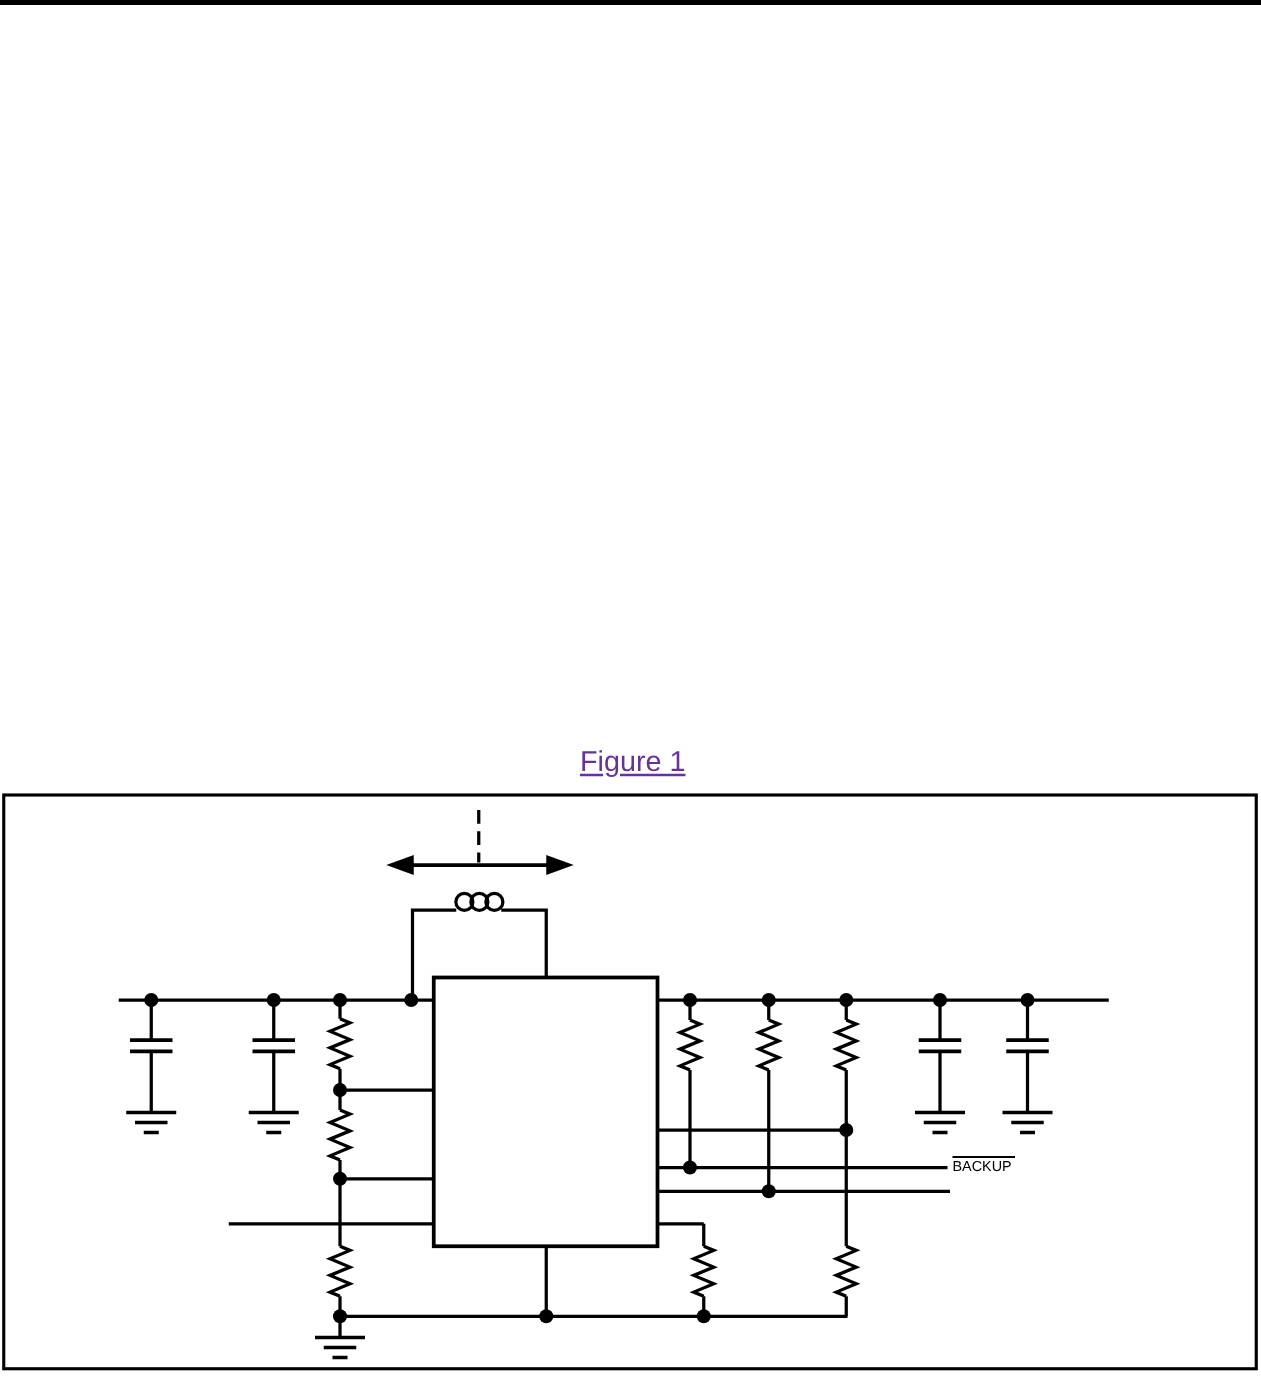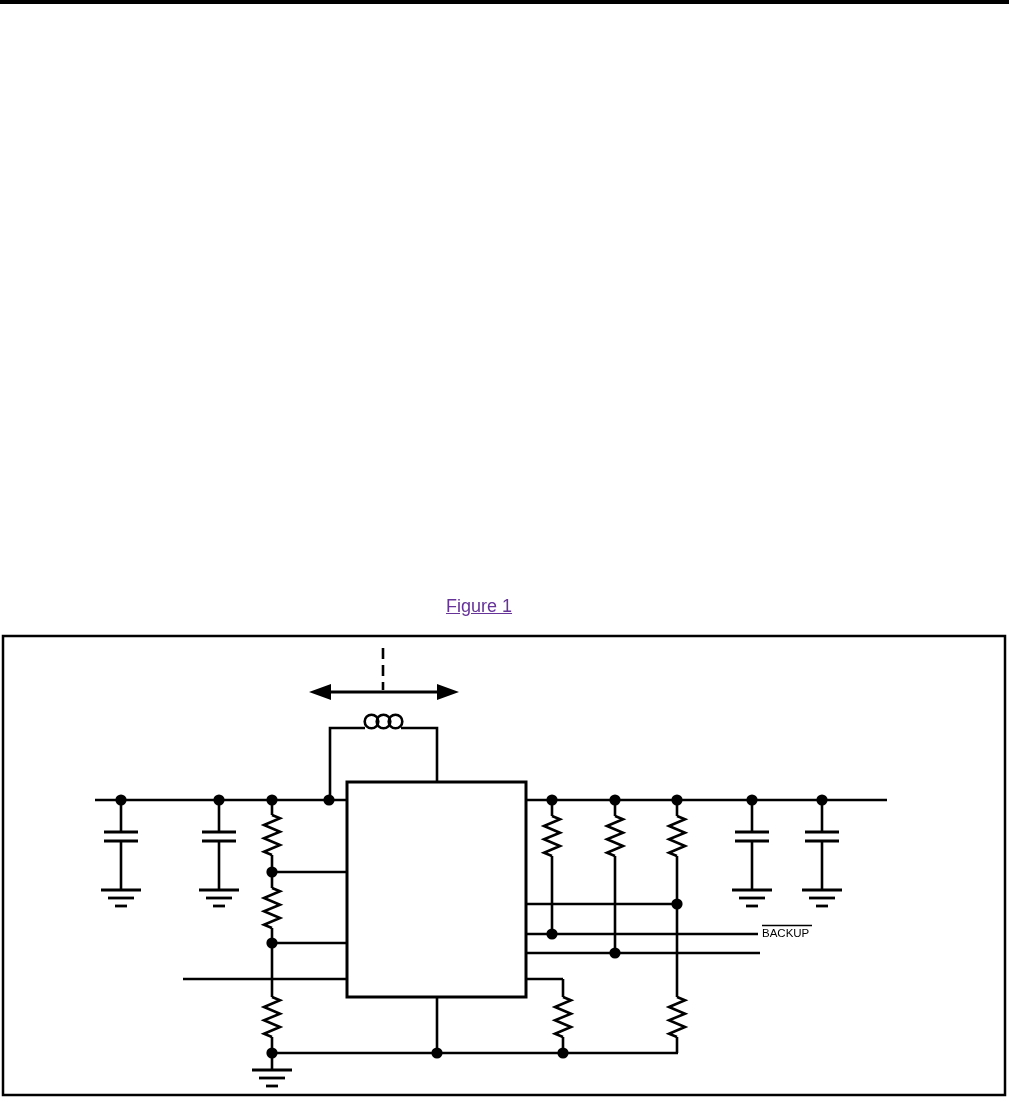--- a/index.html
+++ b/index.html
@@ -4,22 +4,22 @@
 <style>
   html,body{margin:0;padding:0;}
   body{
     width:1009px;height:1102px;position:relative;overflow:hidden;
     background:#ffffff;font-family:"Liberation Sans", sans-serif;
   }
   .top-bar{
     position:absolute;left:0;top:0;width:1009px;height:4px;background:#000000;
   }
   .figure-link{
-    position:absolute;left:446px;top:596px;
-    font-size:18px;color:#663399;text-decoration:underline;cursor:pointer;
+    position:absolute;left:464px;top:596px;
+    font-size:23px;color:#663399;text-decoration:underline;cursor:pointer;
   }
   .schematic-svg{
     position:absolute;left:0;top:0;width:1009px;height:1102px;
   }
   .wires{stroke:#000000;stroke-width:2.6;fill:none;}
   .thick{stroke-width:3;}
   .dots circle{fill:#000000;stroke:none;}
   .fillblack{fill:#000000;stroke:none;}
   .backup-text{
     font-family:"Liberation Sans", sans-serif;font-size:11.5px;fill:#000000;stroke:none;

